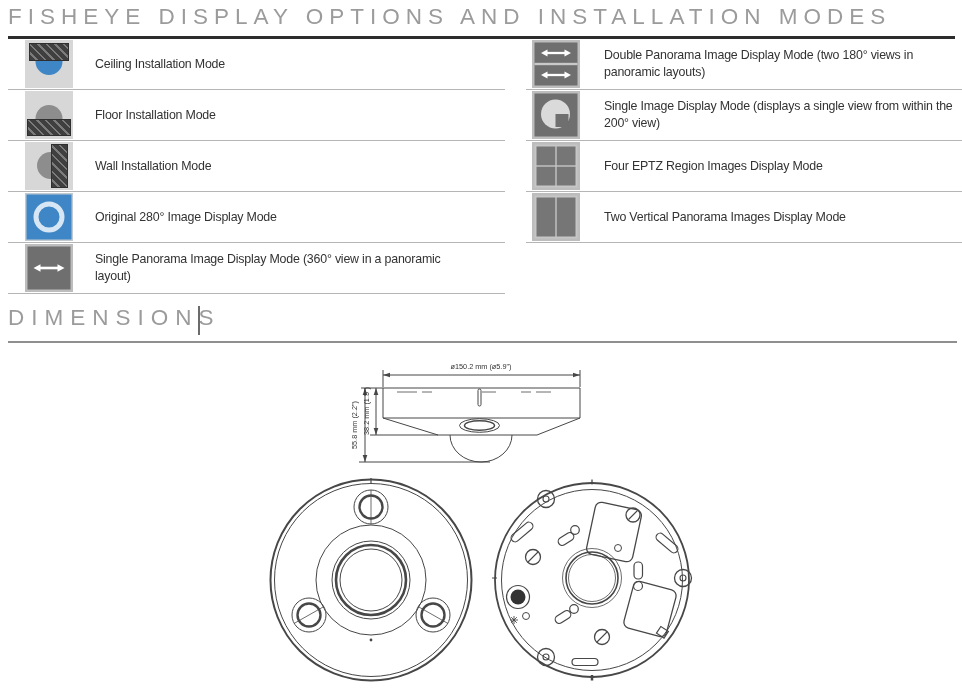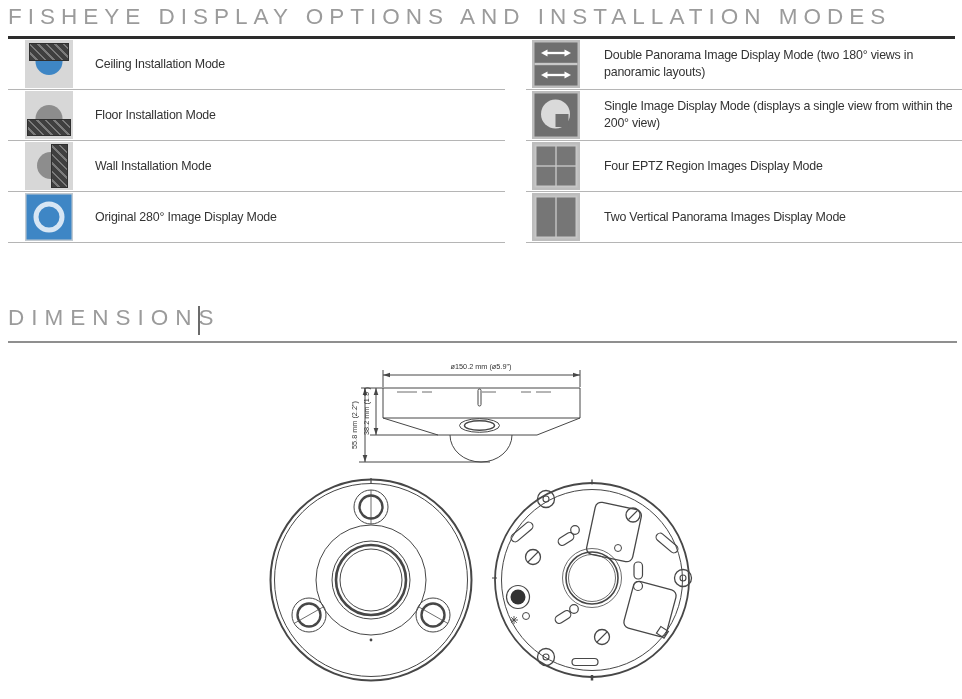--- a/index.html
+++ b/index.html
@@ -83,20 +83,32 @@
         <div class="icon">
           <svg width="48" height="48" viewBox="0 0 48 48">
             <rect width="48" height="48" fill="#c2cad1"></rect>
             <rect x="1.5" y="1.5" width="45" height="45" fill="#3e86c5"></rect>
             <circle cx="24" cy="24" r="13" fill="none" stroke="#d7e6f4" stroke-width="5"></circle>
           </svg>
         </div>
         <div class="label">Original 280° Image Display Mode</div>
       </div>
 
+      <div class="row">
+        <div class="icon">
+          <svg width="48" height="48" viewBox="0 0 48 48">
+            <rect width="48" height="48" fill="#bdbdbd"></rect>
+            <rect x="2.5" y="2.5" width="43" height="43" fill="#6f6f6f"></rect>
+            <line x1="13" y1="24" x2="35" y2="24" stroke="#fff" stroke-width="2.6"></line>
+            <polygon points="8.5,24 15.5,20.2 15.5,27.8" fill="#fff"></polygon>
+            <polygon points="39.5,24 32.5,20.2 32.5,27.8" fill="#fff"></polygon>
+          </svg>
+        </div>
+        <div class="label">Single Panorama Image Display Mode (360° view in a panoramic layout)</div>
+      </div>
 
     </div>
 
     <div class="col col-right">
 
       <div class="row">
         <div class="icon">
           <svg width="48" height="48" viewBox="0 0 48 48">
             <rect width="48" height="48" fill="#bdbdbd"></rect>
             <rect x="2.5" y="2.5" width="43" height="43" fill="#6f6f6f"></rect>

